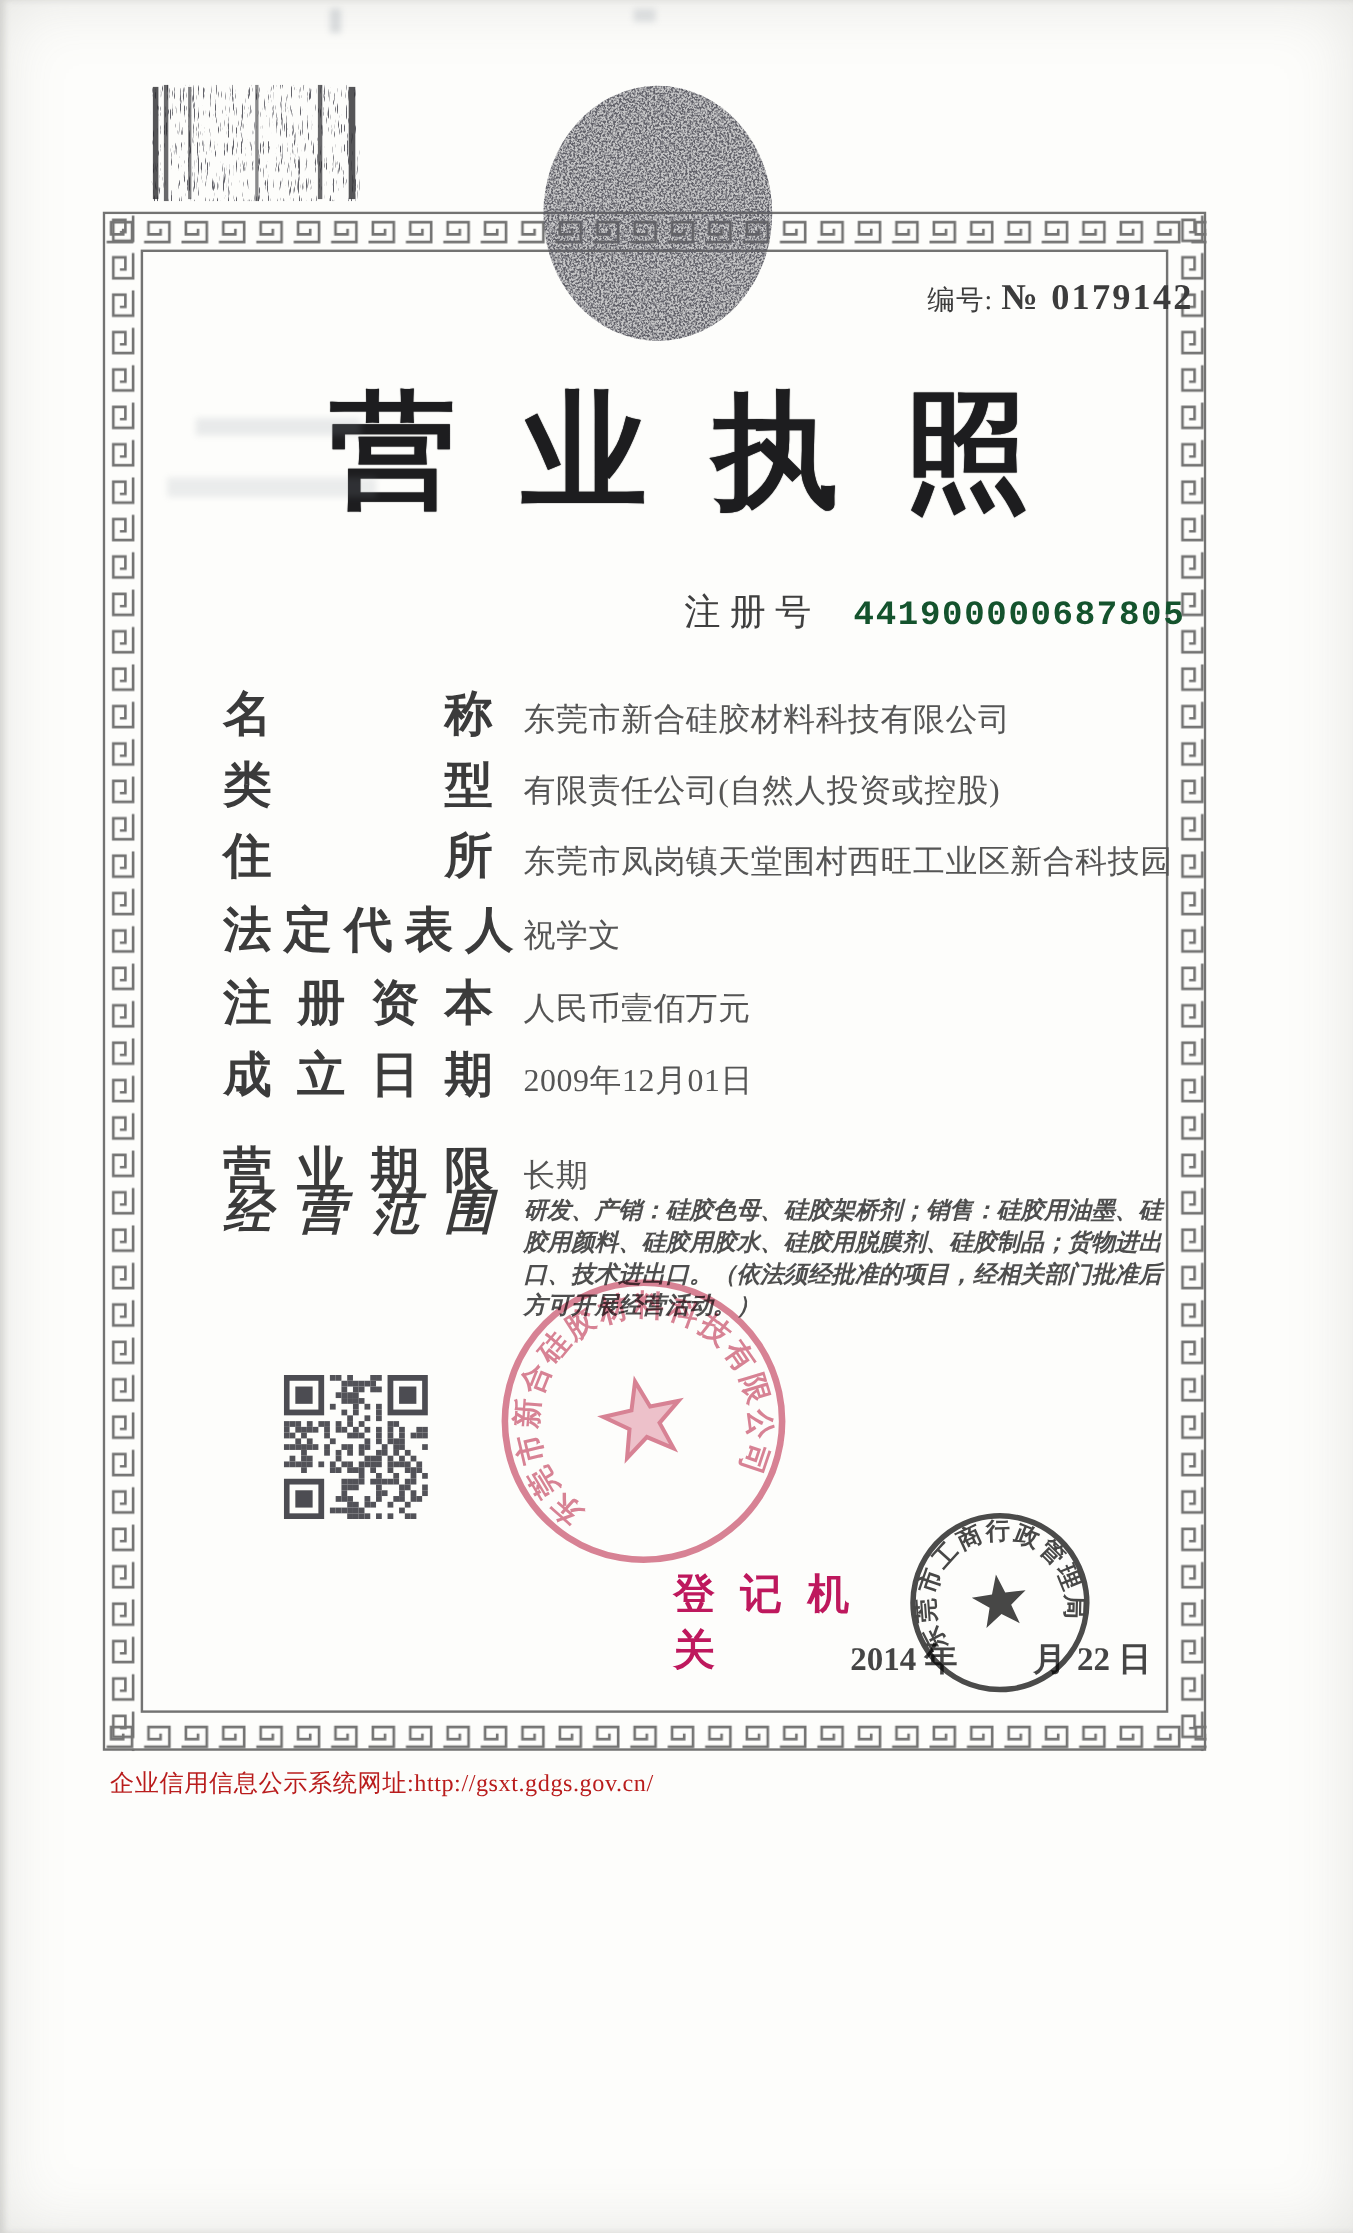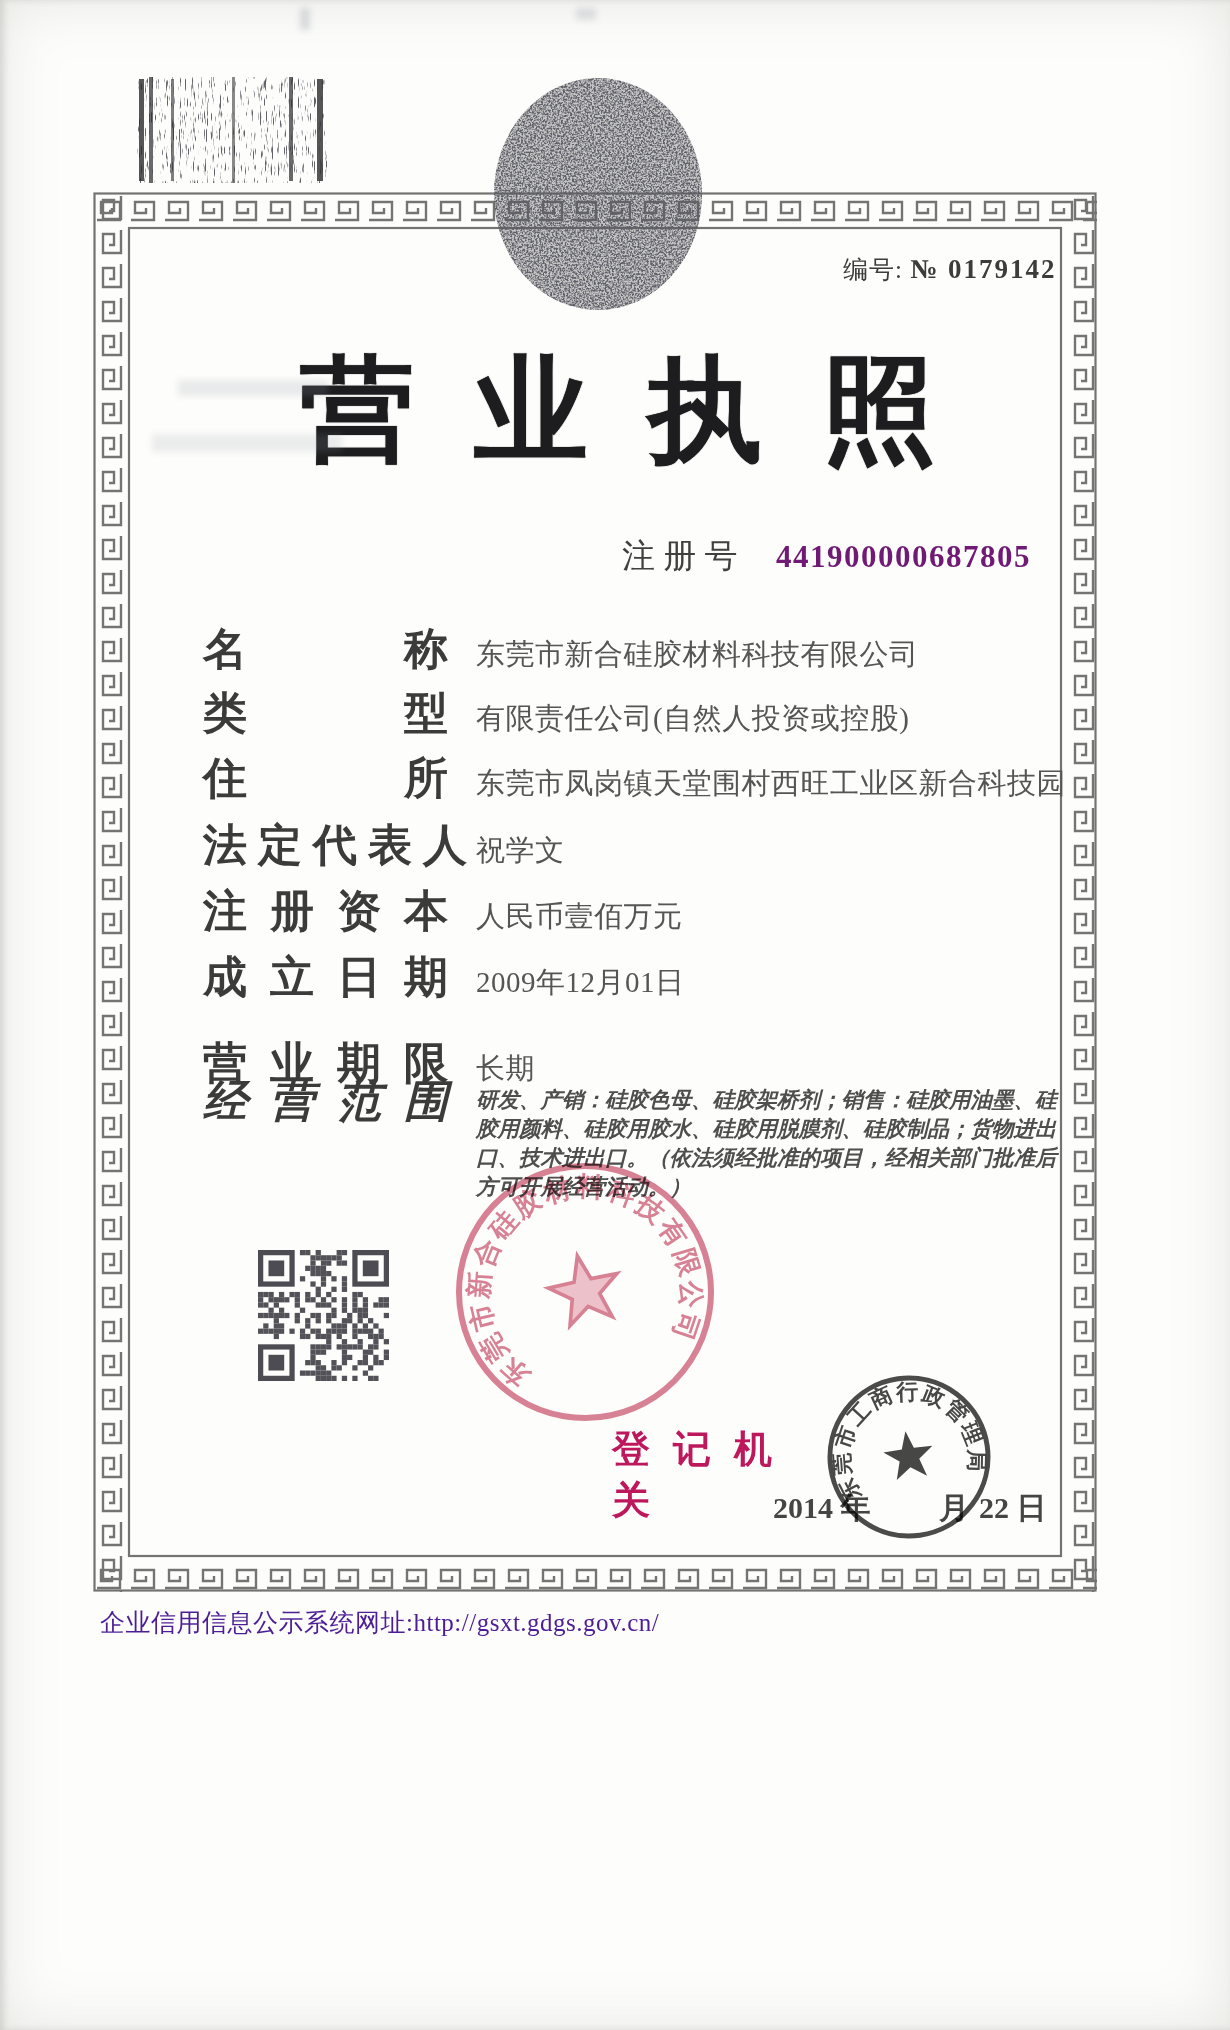--- a/index.html
+++ b/index.html
@@ -20,32 +20,32 @@
 
   
   #frame{left:93px;top:192px;opacity:.82;z-index:1;}
 
   
   #barcode{left:137px;top:77px;z-index:2;}
   #emblem{left:478px;top:72px;z-index:2;}
 
   
   #serial{left:843px;top:253px;font-size:25px;color:#3c3c3c;z-index:2;letter-spacing:1px;}
-  #serial .no{font-weight:700;font-size:27px;letter-spacing:2px;}
+  #serial .no{font-weight:700;font-size:33px;letter-spacing:2px;}
 
   
   #title{left:300px;top:348px;display:flex;column-gap:60px;z-index:2;
     font-size:114px;font-weight:900;color:#1d1d1f;line-height:1.1;
     text-shadow:0 0 1px #1d1d1f;}
 
   
   #regline{left:622px;top:534px;z-index:2;white-space:nowrap;}
   #regline .lbl{display:inline-block;width:112px;text-align:justify;text-align-last:justify;
     font-size:33px;color:#404040;font-weight:500;}
-  #regline .num{font-size:31px;color:#701a75;margin-left:38px;letter-spacing:1.5px;font-weight:600;}
+  #regline .num{font-size:31px;color:#14532d;margin-left:38px;letter-spacing:1.5px;font-weight:600;font-family:Liberation Mono, monospace;}
 
   
   .row{position:absolute;left:203px;z-index:2;white-space:nowrap;}
   .flabel{display:inline-block;width:245px;text-align:justify;text-align-last:justify;
     font-size:44px;font-weight:600;color:#3b3b3b;vertical-align:baseline;}
   .fvalue{font-size:29px;color:#555;margin-left:28px;letter-spacing:.5px;vertical-align:baseline;}
   .row.scope{white-space:normal;font-style:italic;}
   .row.scope .fvalue{display:inline-block;width:596px;font-size:21.5px;line-height:29px;
     vertical-align:top;position:relative;top:14px;letter-spacing:0;color:#4e4e4e;font-weight:600;}
 
@@ -58,21 +58,21 @@
 
   
   #registrar{left:612px;top:1424px;z-index:2;width:160px;text-align:justify;text-align-last:justify;
     font-size:38px;font-weight:600;color:#be185d;}
   .date-part{position:absolute;top:1488px;font-size:30px;color:#454545;z-index:3;white-space:nowrap;font-weight:600;margin-left:21px;}
   #date1{left:752px;}
   #date2{left:918px;}
   #date3{left:958px;}
 
   
-  #footer-left{left:100px;top:1606px;font-size:25px;color:#4c1d95;z-index:2;letter-spacing:.5px;}
+  #footer-left{left:100px;top:1606px;font-size:22px;color:#b91c1c;z-index:2;letter-spacing:.5px;}
   #footer-right{left:713px;top:1603px;font-size:21px;color:#3f3f3f;font-weight:600;z-index:2;letter-spacing:1px;}
 
   
   .smudge{position:absolute;background:#8d96a0;filter:blur(3px);z-index:2;}
 </style>
 </head>
 <body>
 
 <div id="page">
 

